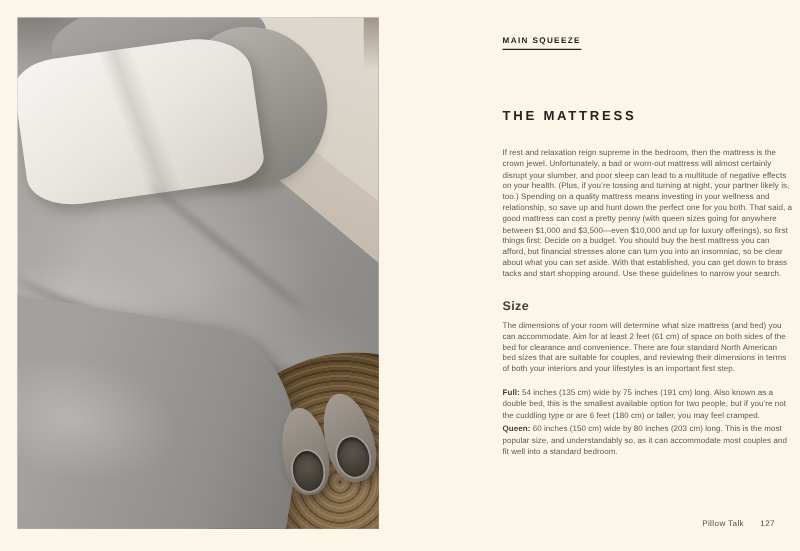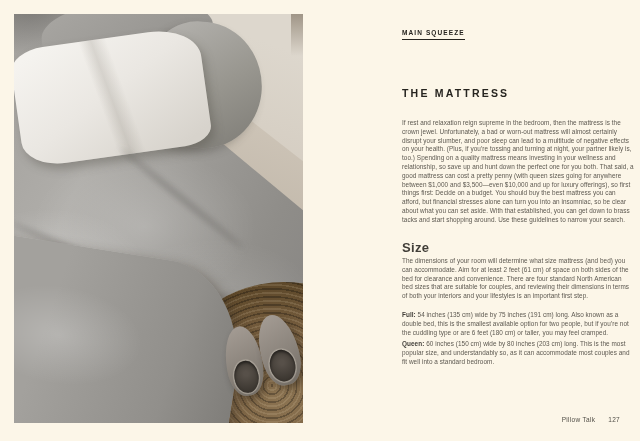--- a/index.html
+++ b/index.html
@@ -146,21 +146,21 @@
     font-size: 6.4px;
     line-height: 8.8px;
     letter-spacing: 0.05px;
     color: #5c5850;
     width: 232px;
   }
   .intro     { position: absolute; top: 119px; left: 0; }
   .subhead   {
     position: absolute; top: 240px; left: 0;
     margin: 0;
-    font-size: 13px; font-weight: 600;
+    font-size: 10px; font-weight: 600;
     letter-spacing: 0.3px;
     color: #413e38;
   }
   .size-para  { position: absolute; top: 257px; left: 0; }
   .full-para  { position: absolute; top: 311px; left: 0; }
   .queen-para { position: absolute; top: 340px; left: 0; }
   .bedsize strong { color: #413e38; font-weight: 700; }
 
   .footer {
     position: absolute;

